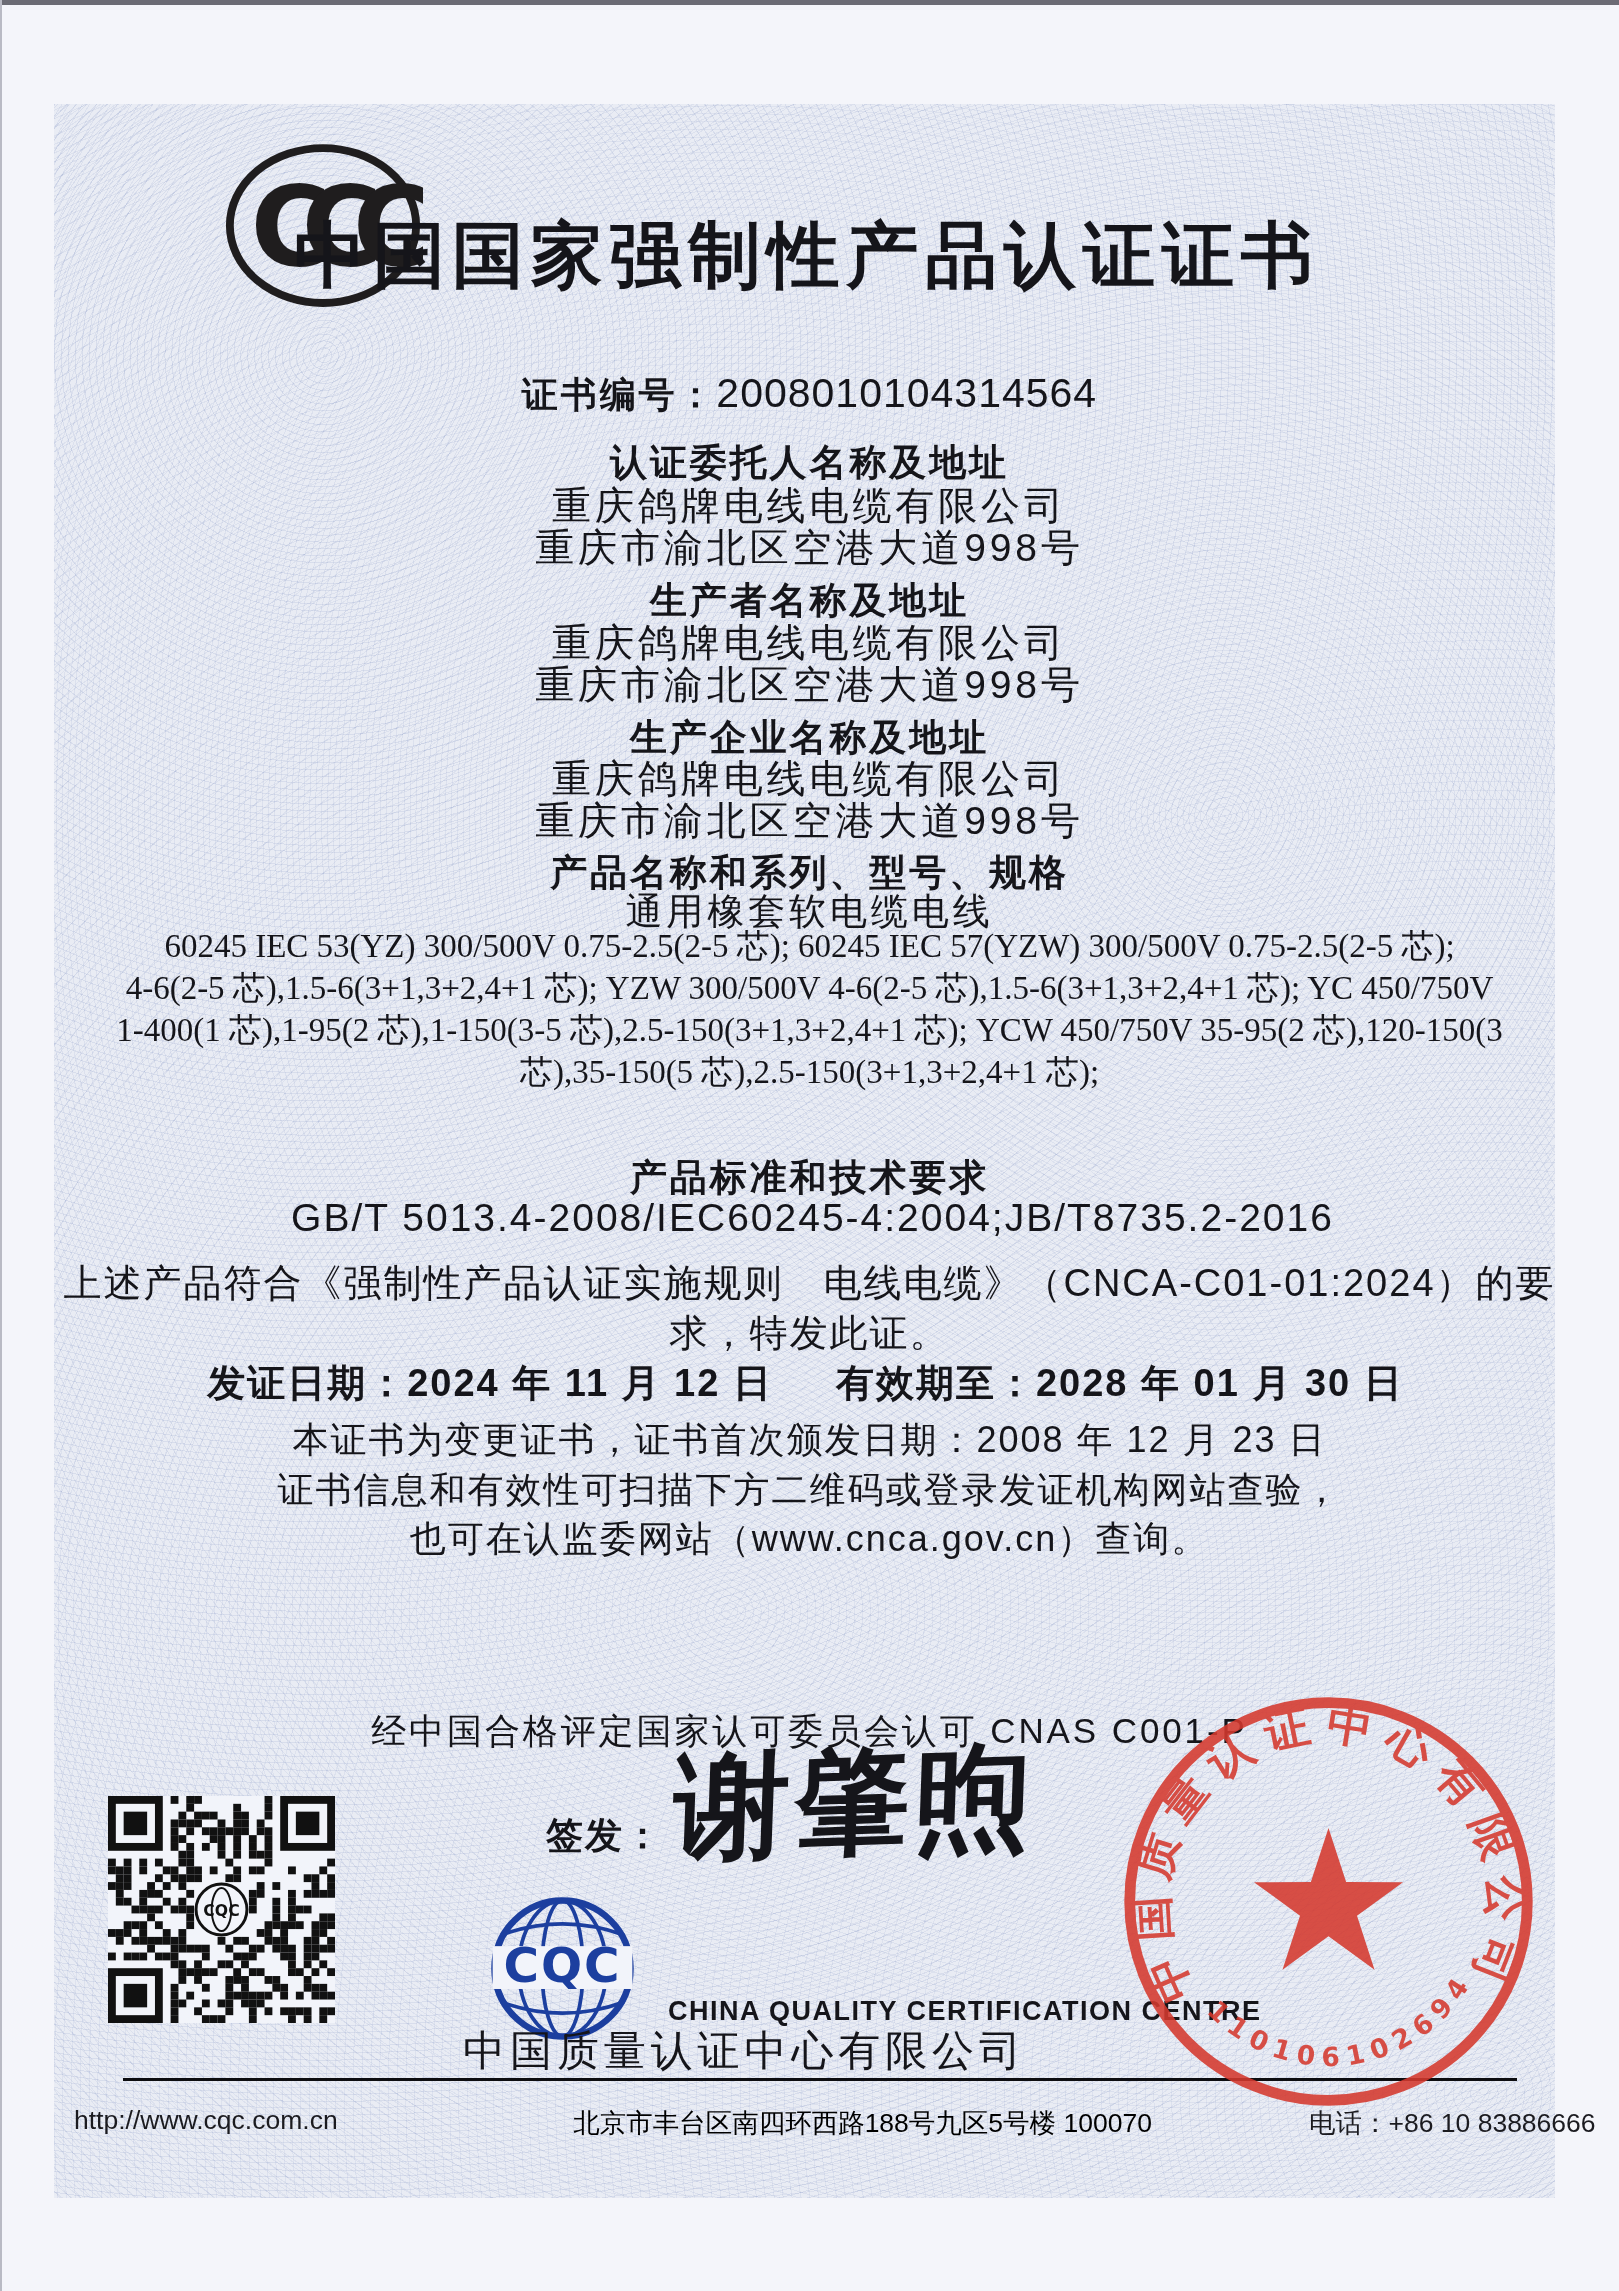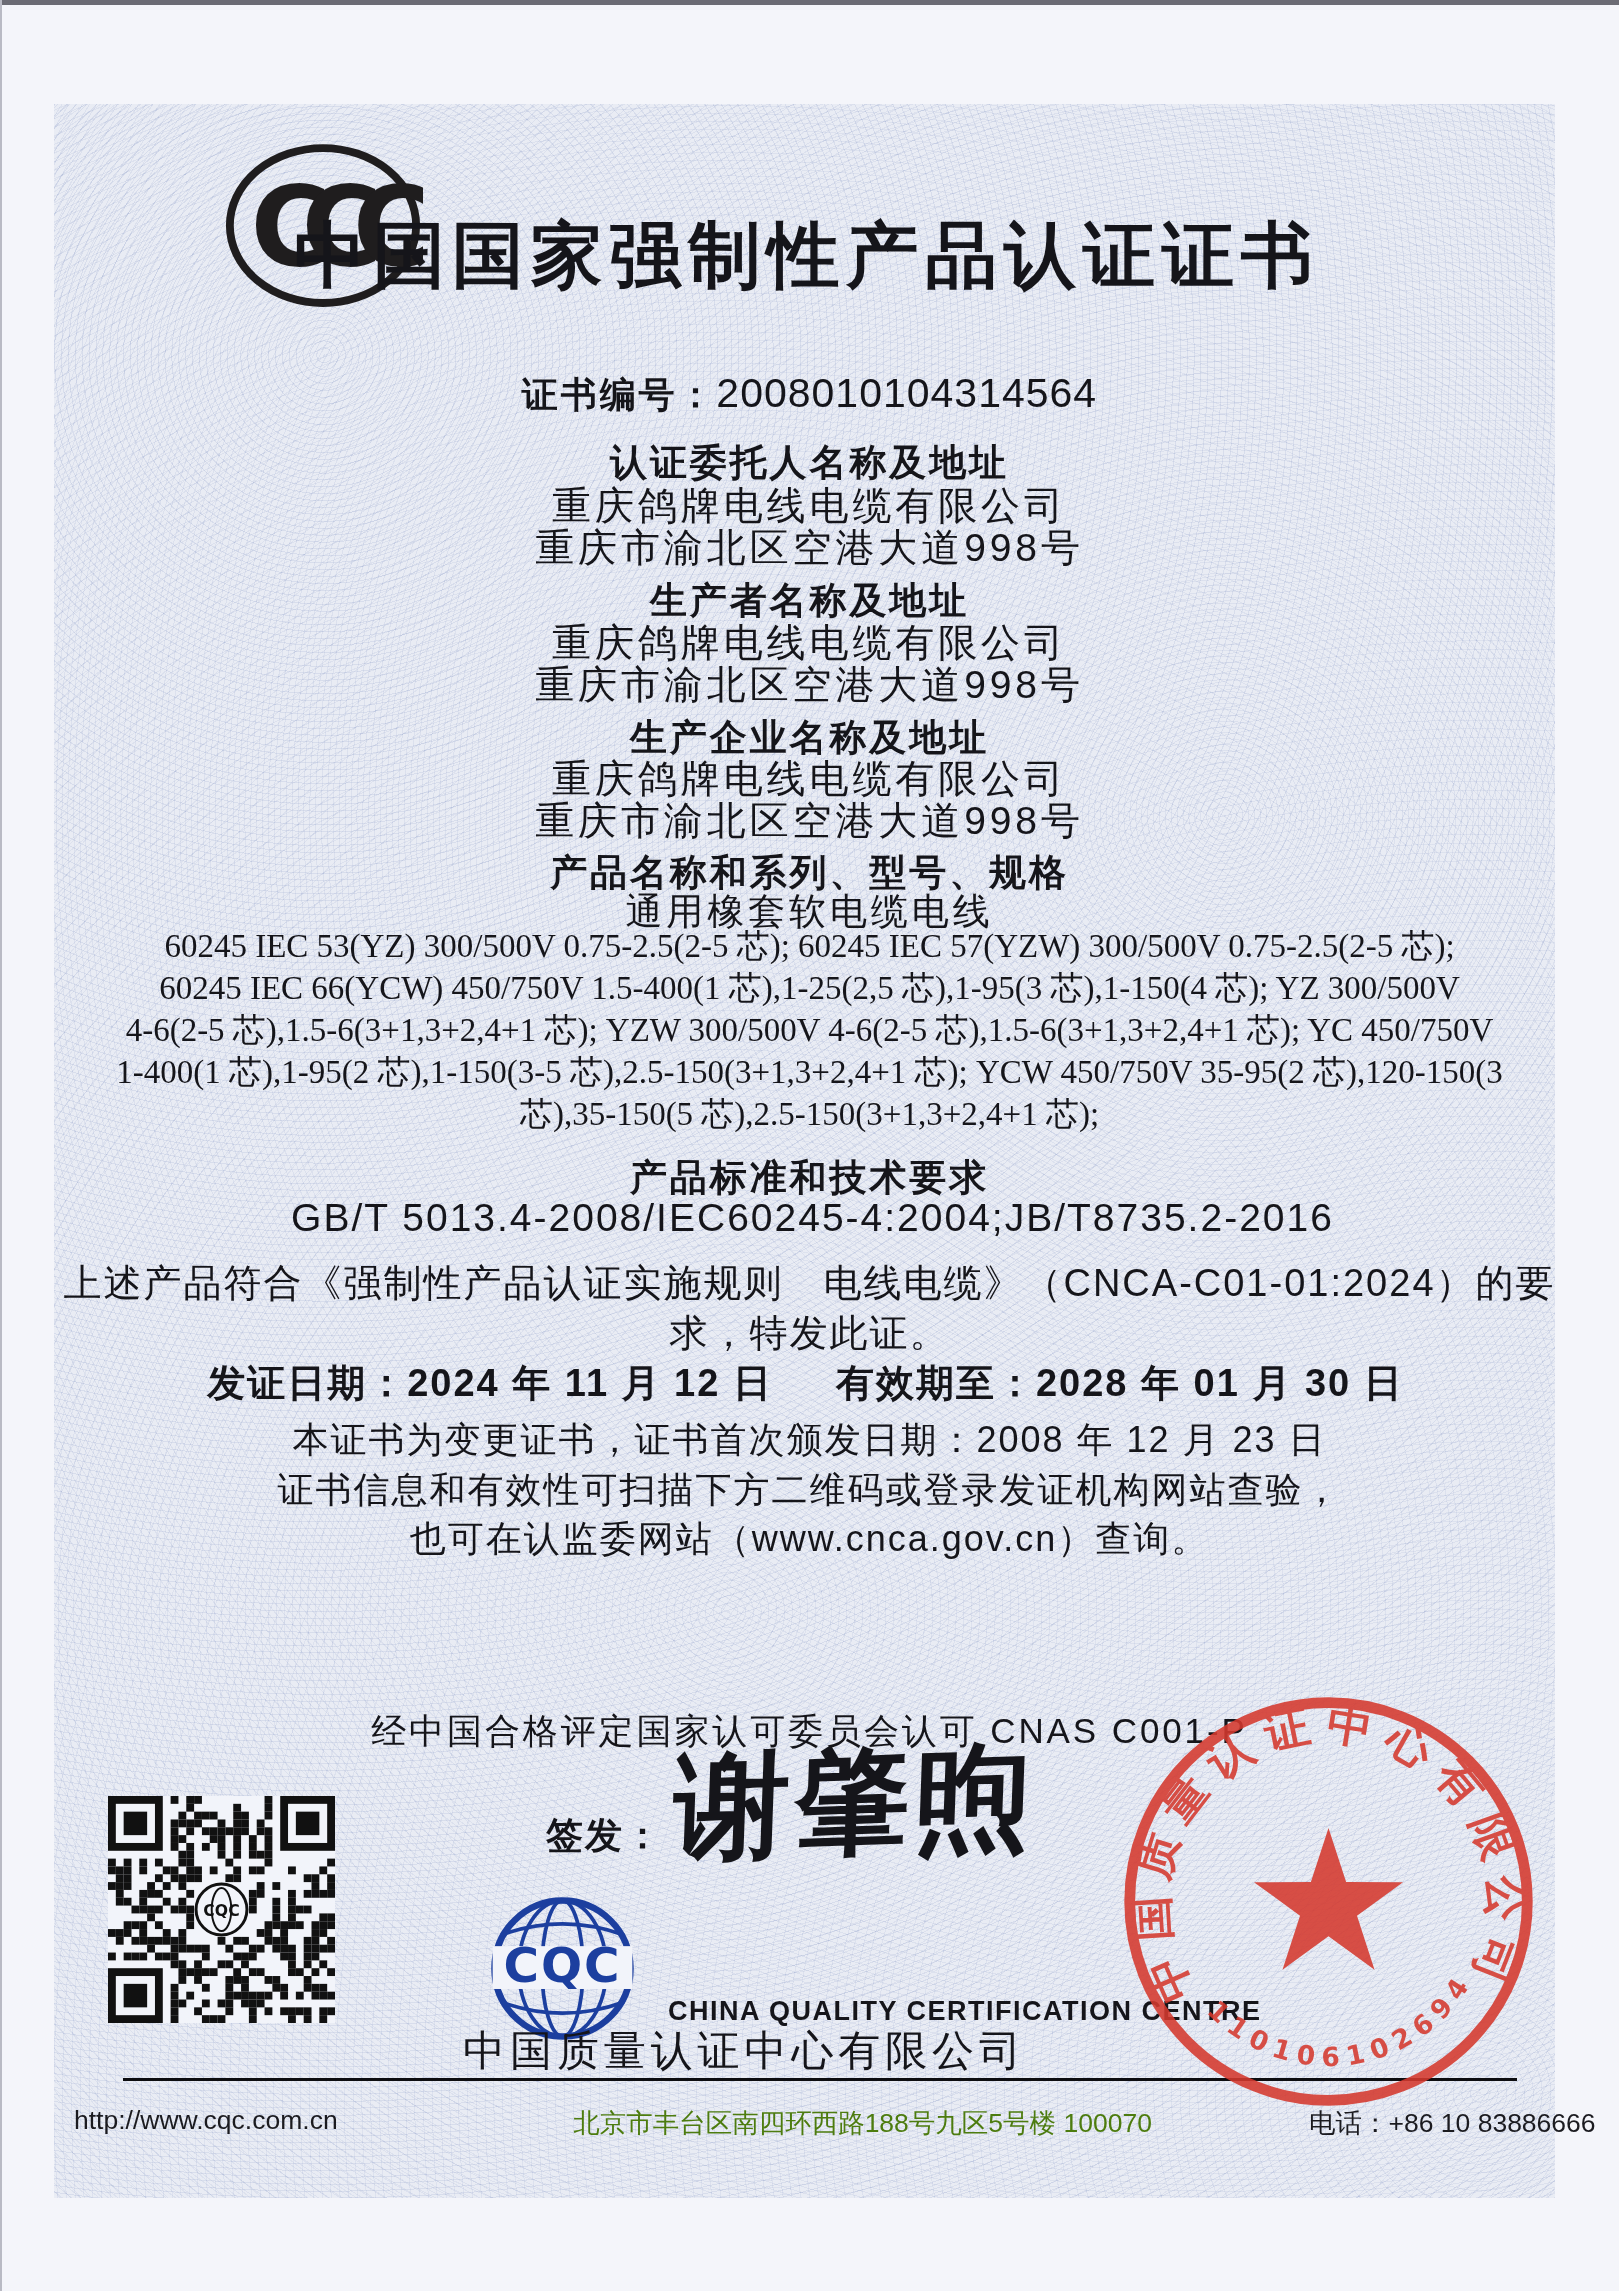--- a/index.html
+++ b/index.html
@@ -52,21 +52,21 @@
     font-size:116px;line-height:118px;font-weight:bold;
     transform:rotate(-2deg) skewX(-4deg);letter-spacing:3.9px;white-space:nowrap;
   }
   .qr{position:absolute;left:108px;top:1796px;width:227px;height:227px;}
   .cqc-logo{position:absolute;left:488px;top:1894px;width:149px;height:149px;}
   .cqc-cn{position:absolute;left:667px;top:1909px;font-size:63px;font-weight:bold;letter-spacing:4.9px;white-space:nowrap;}
   .cqc-en{position:absolute;left:668px;top:1996px;font-size:27px;font-weight:bold;letter-spacing:1.5px;white-space:nowrap;}
   .cqc-co{position:absolute;top:2023px;left:176px;width:1137px;text-align:center;font-size:42px;letter-spacing:4.9px;white-space:nowrap;}
   .rule{position:absolute;left:123px;top:2078px;width:1394px;height:2.9px;background:#0d0d10;}
   .footer-url{position:absolute;left:74px;top:2105px;font-size:26.5px;color:#1b1b20;}
-  .footer-addr{position:absolute;left:529px;top:2105px;width:667px;text-align:center;font-size:26.5px;color:#4d7c0f;white-space:nowrap;}
+  .footer-addr{position:absolute;left:529px;top:2105px;width:667px;text-align:center;font-size:26.5px;color:#000000;white-space:nowrap;}
   .footer-tel{position:absolute;left:1309px;top:2105px;font-size:26.5px;color:#1b1b20;white-space:nowrap;}
   .ccc-logo{position:absolute;left:223px;top:143px;width:200px;height:169px;}
   .stamp{position:absolute;left:1115px;top:1688px;width:427px;height:427px;opacity:.88;}
 </style>
 </head>
 <body>
 
 <div class="page">
   <div class="scan-edge-top"></div>
   <div class="scan-edge-left"></div>
@@ -92,21 +92,20 @@
   <div class="cline t" style="top:658px">重庆市渝北区空港大道998号</div>
 
   <div class="cline h" style="top:713px">生产企业名称及地址</div>
   <div class="cline t" style="top:752px">重庆鸽牌电线电缆有限公司</div>
   <div class="cline t" style="top:794px">重庆市渝北区空港大道998号</div>
 
   <div class="cline h" style="top:848px">产品名称和系列、型号、规格</div>
   <div class="cline t" style="top:887px;font-size:37px">通用橡套软电缆电线</div>
   <div class="specs">
     <div>60245 IEC 53(YZ) 300/500V 0.75-2.5(2-5 芯); 60245 IEC 57(YZW) 300/500V 0.75-2.5(2-5 芯);</div>
-    <div>60245 IEC 66(YCW) 450/750V 1.5-400(1 芯),1-25(2,5 芯),1-95(3 芯),1-150(4 芯); YZ 300/500V</div>
     <div>4-6(2-5 芯),1.5-6(3+1,3+2,4+1 芯); YZW 300/500V 4-6(2-5 芯),1.5-6(3+1,3+2,4+1 芯); YC 450/750V</div>
     <div>1-400(1 芯),1-95(2 芯),1-150(3-5 芯),2.5-150(3+1,3+2,4+1 芯); YCW 450/750V 35-95(2 芯),120-150(3</div>
     <div>芯),35-150(5 芯),2.5-150(3+1,3+2,4+1 芯);</div>
   </div>
 
   <div class="cline h" style="top:1153px">产品标准和技术要求</div>
   <div class="cline std-val" style="top:1196px">GB/T 5013.4-2008/IEC60245-4:2004;JB/T8735.2-2016</div>
 
   <div class="cline comp" style="top:1258px">上述产品符合《强制性产品认证实施规则　电线电缆》（CNCA-C01-01:2024）的要</div>
   <div class="cline comp" style="top:1308px">求，特发此证。</div>

